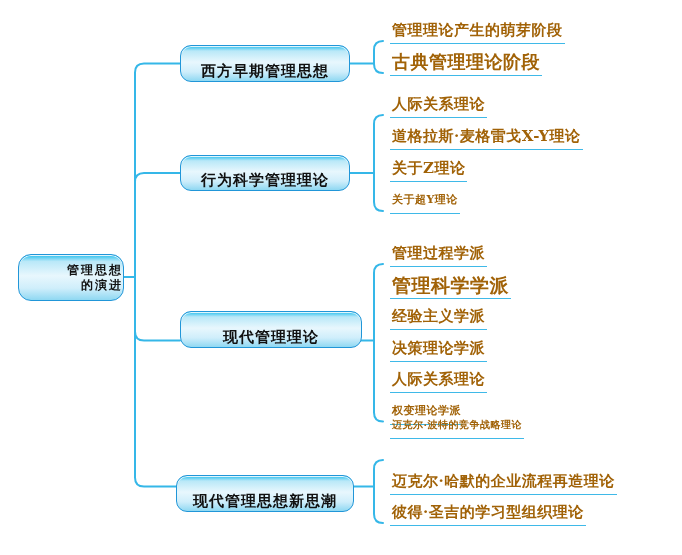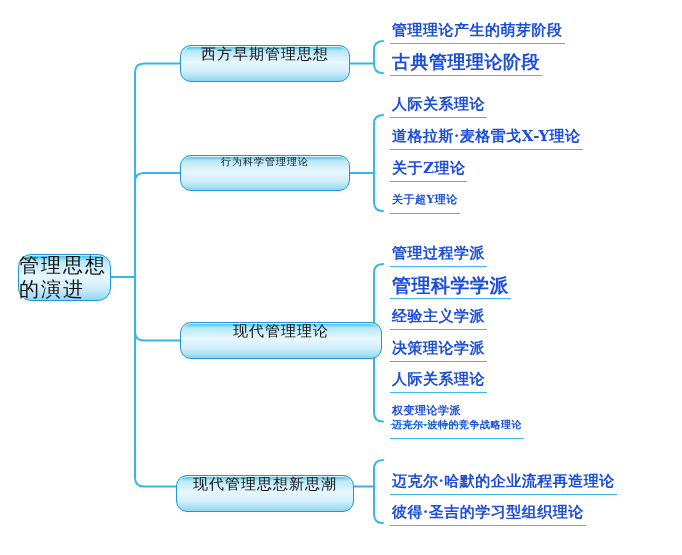--- a/index.html
+++ b/index.html
@@ -26,50 +26,50 @@
     width: 682px;
     height: 555px;
     pointer-events: none;
   }
 
   
   .node {
     position: absolute;
     box-sizing: border-box;
     display: flex;
-    align-items: flex-start;
+    align-items: flex-end;
     justify-content: center;
     text-align: center;
     border-radius: 11px;
     border: 1px solid #2196d8;
     background: linear-gradient(180deg,
                 #29c0ee 0%,
                 #b9e8f8 14%,
                 #e8f7fd 46%,
                 #cfeefb 74%,
                 #8fd8f2 100%);
     box-shadow: inset 0 1px 0 rgba(255,255,255,0.85);
     color: #111111;
-    font-weight: 400;
+    font-weight: 700;
     letter-spacing: 1px;
     line-height: 1.18;
     z-index: 3;
   }
   .node.root {
     border-radius: 13px;
     letter-spacing: 2px;
   }
   .node-label { display: block; }
 
   
   .leaf {
     position: absolute;
     box-sizing: border-box;
     white-space: nowrap;
-    color: #1d4ed8;
+    color: #a16207;
     font-weight: 700;
     letter-spacing: 0.5px;
     padding: 0 2px 2px 2px;
     border-bottom: 1.4px solid #3fb9e8;
     z-index: 3;
   }
 </style>
 </head>
 <body>
 
@@ -86,33 +86,33 @@
         <path d="M 383 115 Q 374 115 374 124 L 374 202 Q 374 211 383 211"></path>
         <path d="M 135 277 L 135 331.5 Q 135 340.5 144 340.5 L 180 340.5"></path>
         <path d="M 350 340.5 L 374 340.5"></path>
         <path d="M 383 264 Q 374 264 374 273 L 374 412.5 Q 374 421.5 383 421.5"></path>
         <path d="M 135 277 L 135 477.5 Q 135 486.5 144 486.5 L 176 486.5"></path>
         <path d="M 354 486.5 L 374 486.5"></path>
         <path d="M 383 460 Q 374 460 374 469 L 374 514 Q 374 523 383 523"></path>
       </g>
   </svg>
 
-  <div class="node root" id="root-node" style="left: 18px; top: 254px; width: 93px; height: 47px; font-size: 20px; flex-direction: column;">
+  <div class="node root" id="root-node" style="left: 18px; top: 254px; width: 106px; height: 47px; font-size: 12px; flex-direction: column;">
       <span class="node-label">管理思想</span>
       <span class="node-label">的演进</span>
     </div>
 
   <div id="branch-layer">
       <div class="node" style="left: 180px; top: 45px; width: 170px; height: 37px; font-size: 15px;">
         <span class="node-label">西方早期管理思想</span>
       </div>
-      <div class="node" style="left: 180px; top: 155px; width: 170px; height: 36px; font-size: 10px;">
+      <div class="node" style="left: 180px; top: 155px; width: 170px; height: 36px; font-size: 15px;">
         <span class="node-label">行为科学管理理论</span>
       </div>
-      <div class="node" style="left: 180px; top: 322px; width: 202px; height: 37px; font-size: 15px;">
+      <div class="node" style="left: 180px; top: 311px; width: 182px; height: 37px; font-size: 15px;">
         <span class="node-label">现代管理理论</span>
       </div>
       <div class="node" style="left: 176px; top: 475px; width: 178px; height: 37px; font-size: 15px;">
         <span class="node-label">现代管理思想新思潮</span>
       </div>
     </div>
   <div id="leaf-layer">
       <div class="leaf" style="left: 390px; font-size: 15px; line-height: 22px; top: 19px;">管理理论产生的萌芽阶段</div>
       <div class="leaf" style="left: 390px; font-size: 18px; line-height: 22px; top: 51px;">古典管理理论阶段</div>
       <div class="leaf" style="left: 390px; font-size: 15px; line-height: 22px; top: 93px;">人际关系理论</div>

